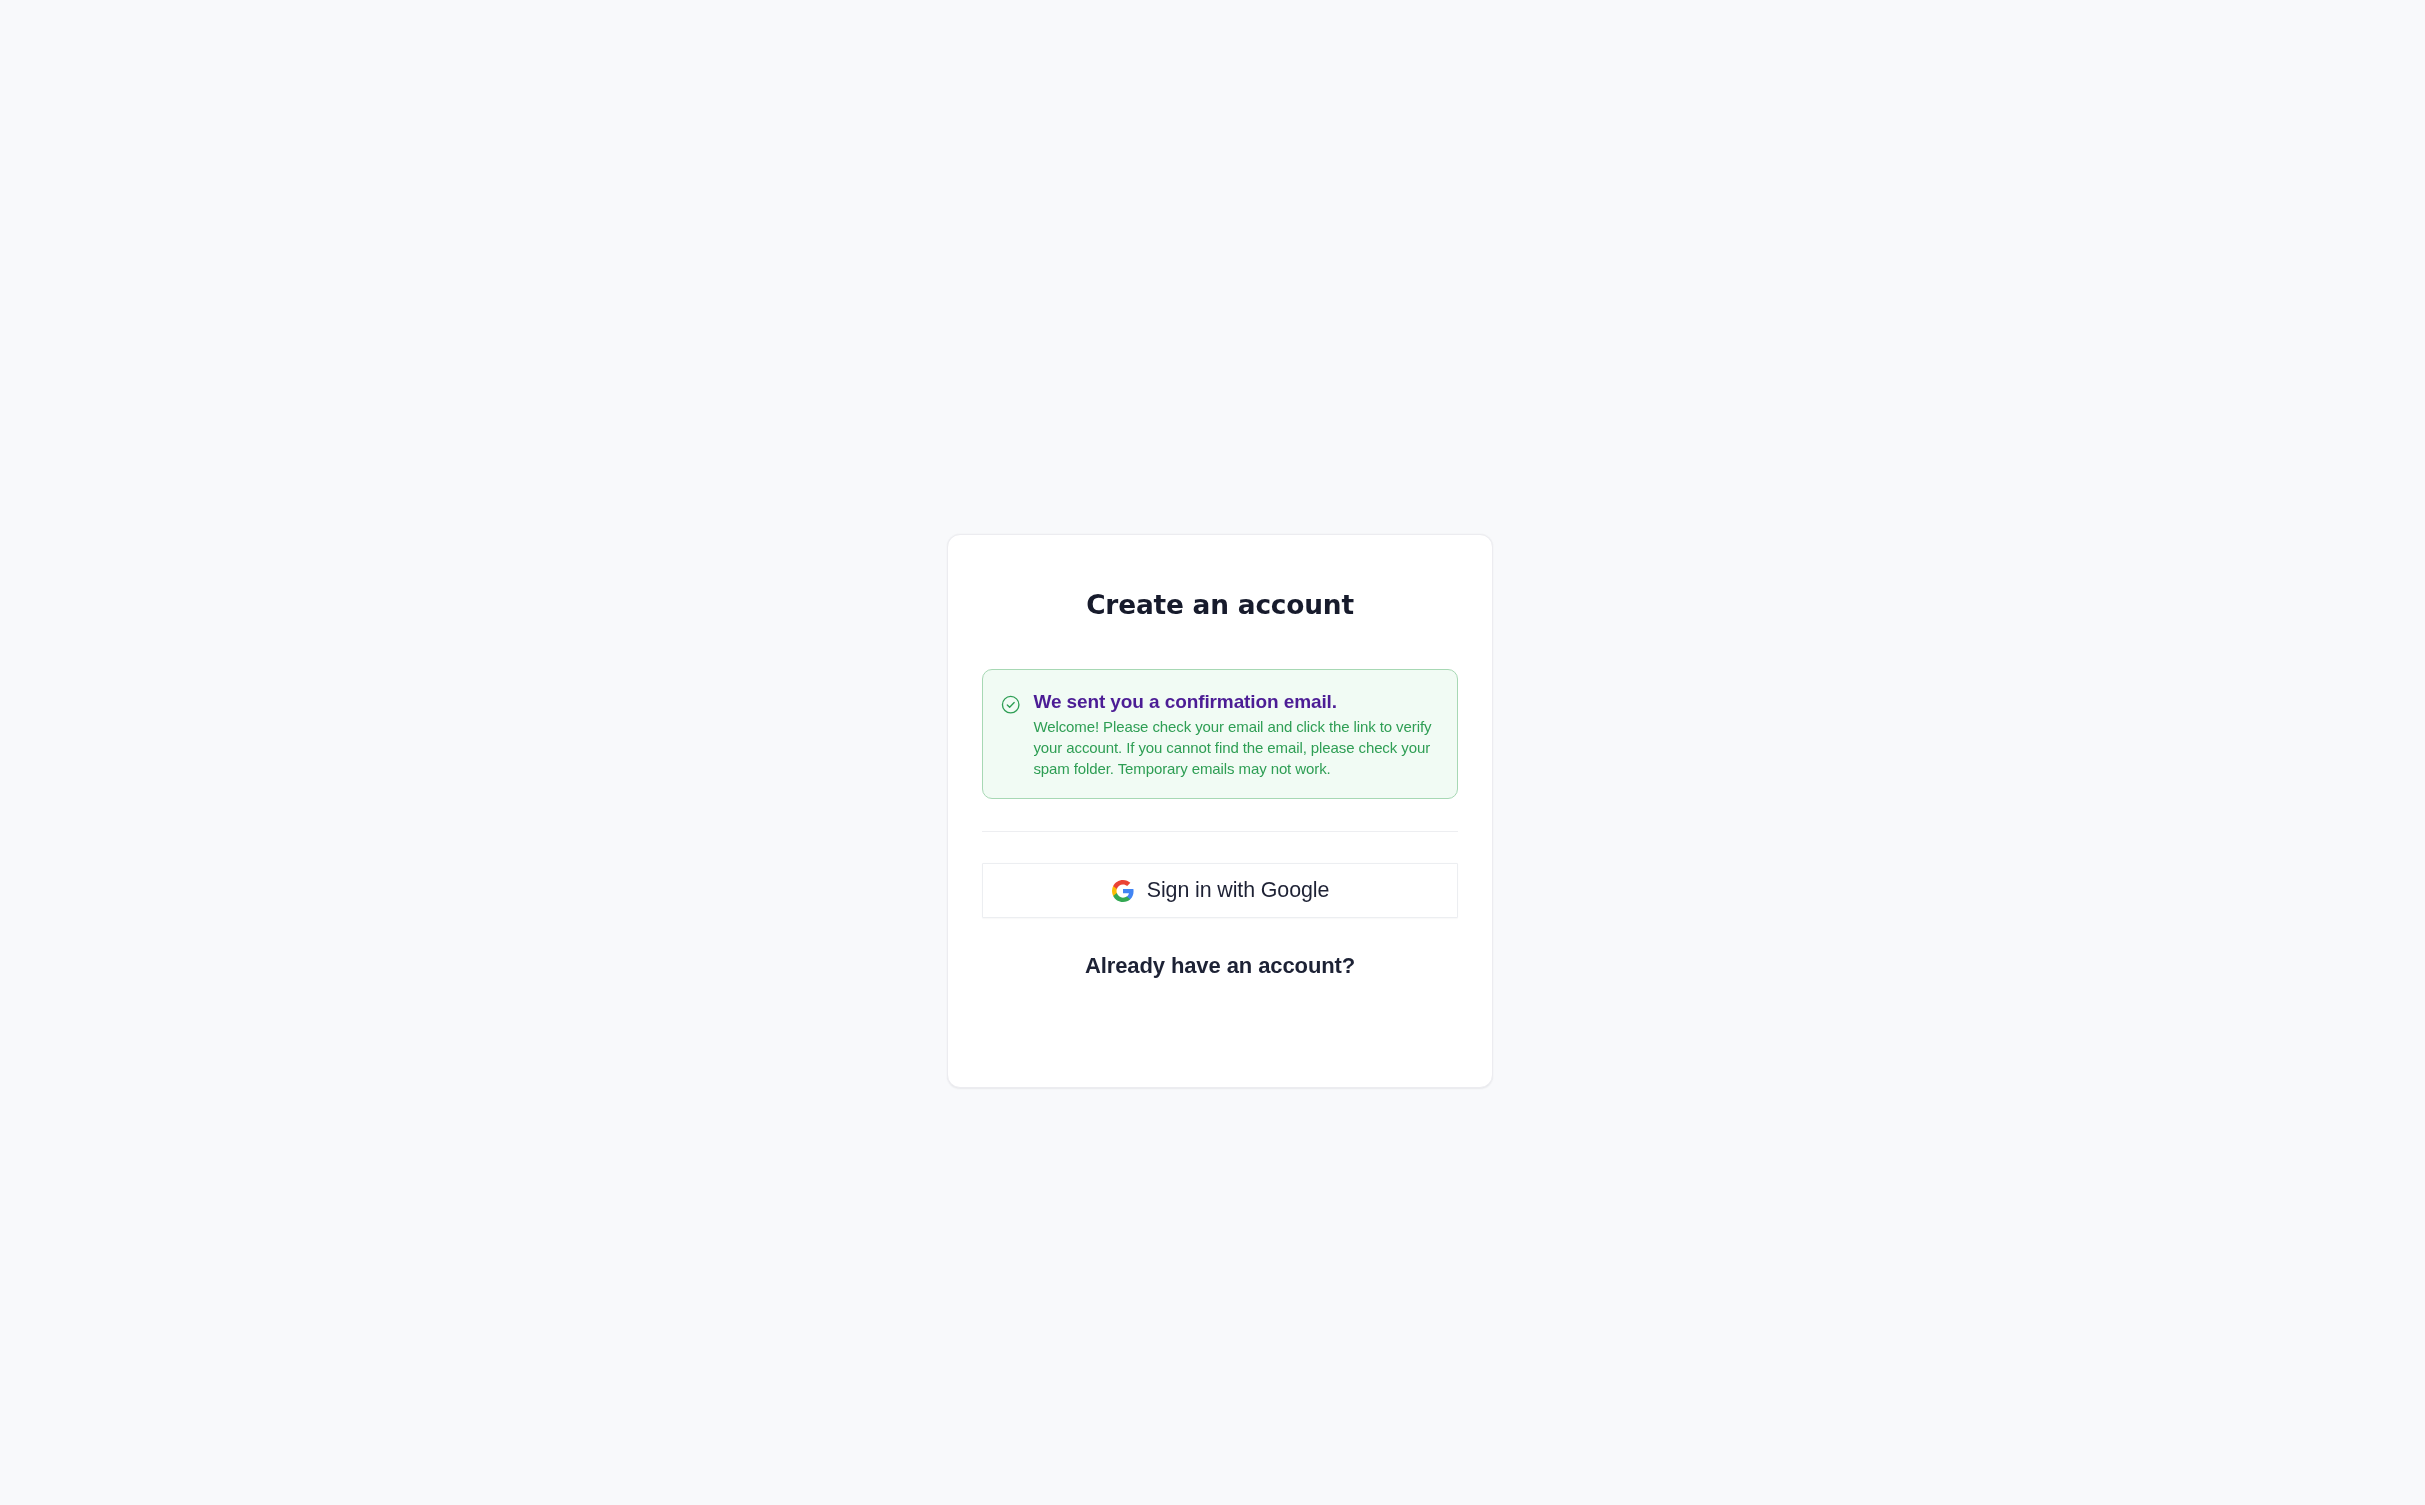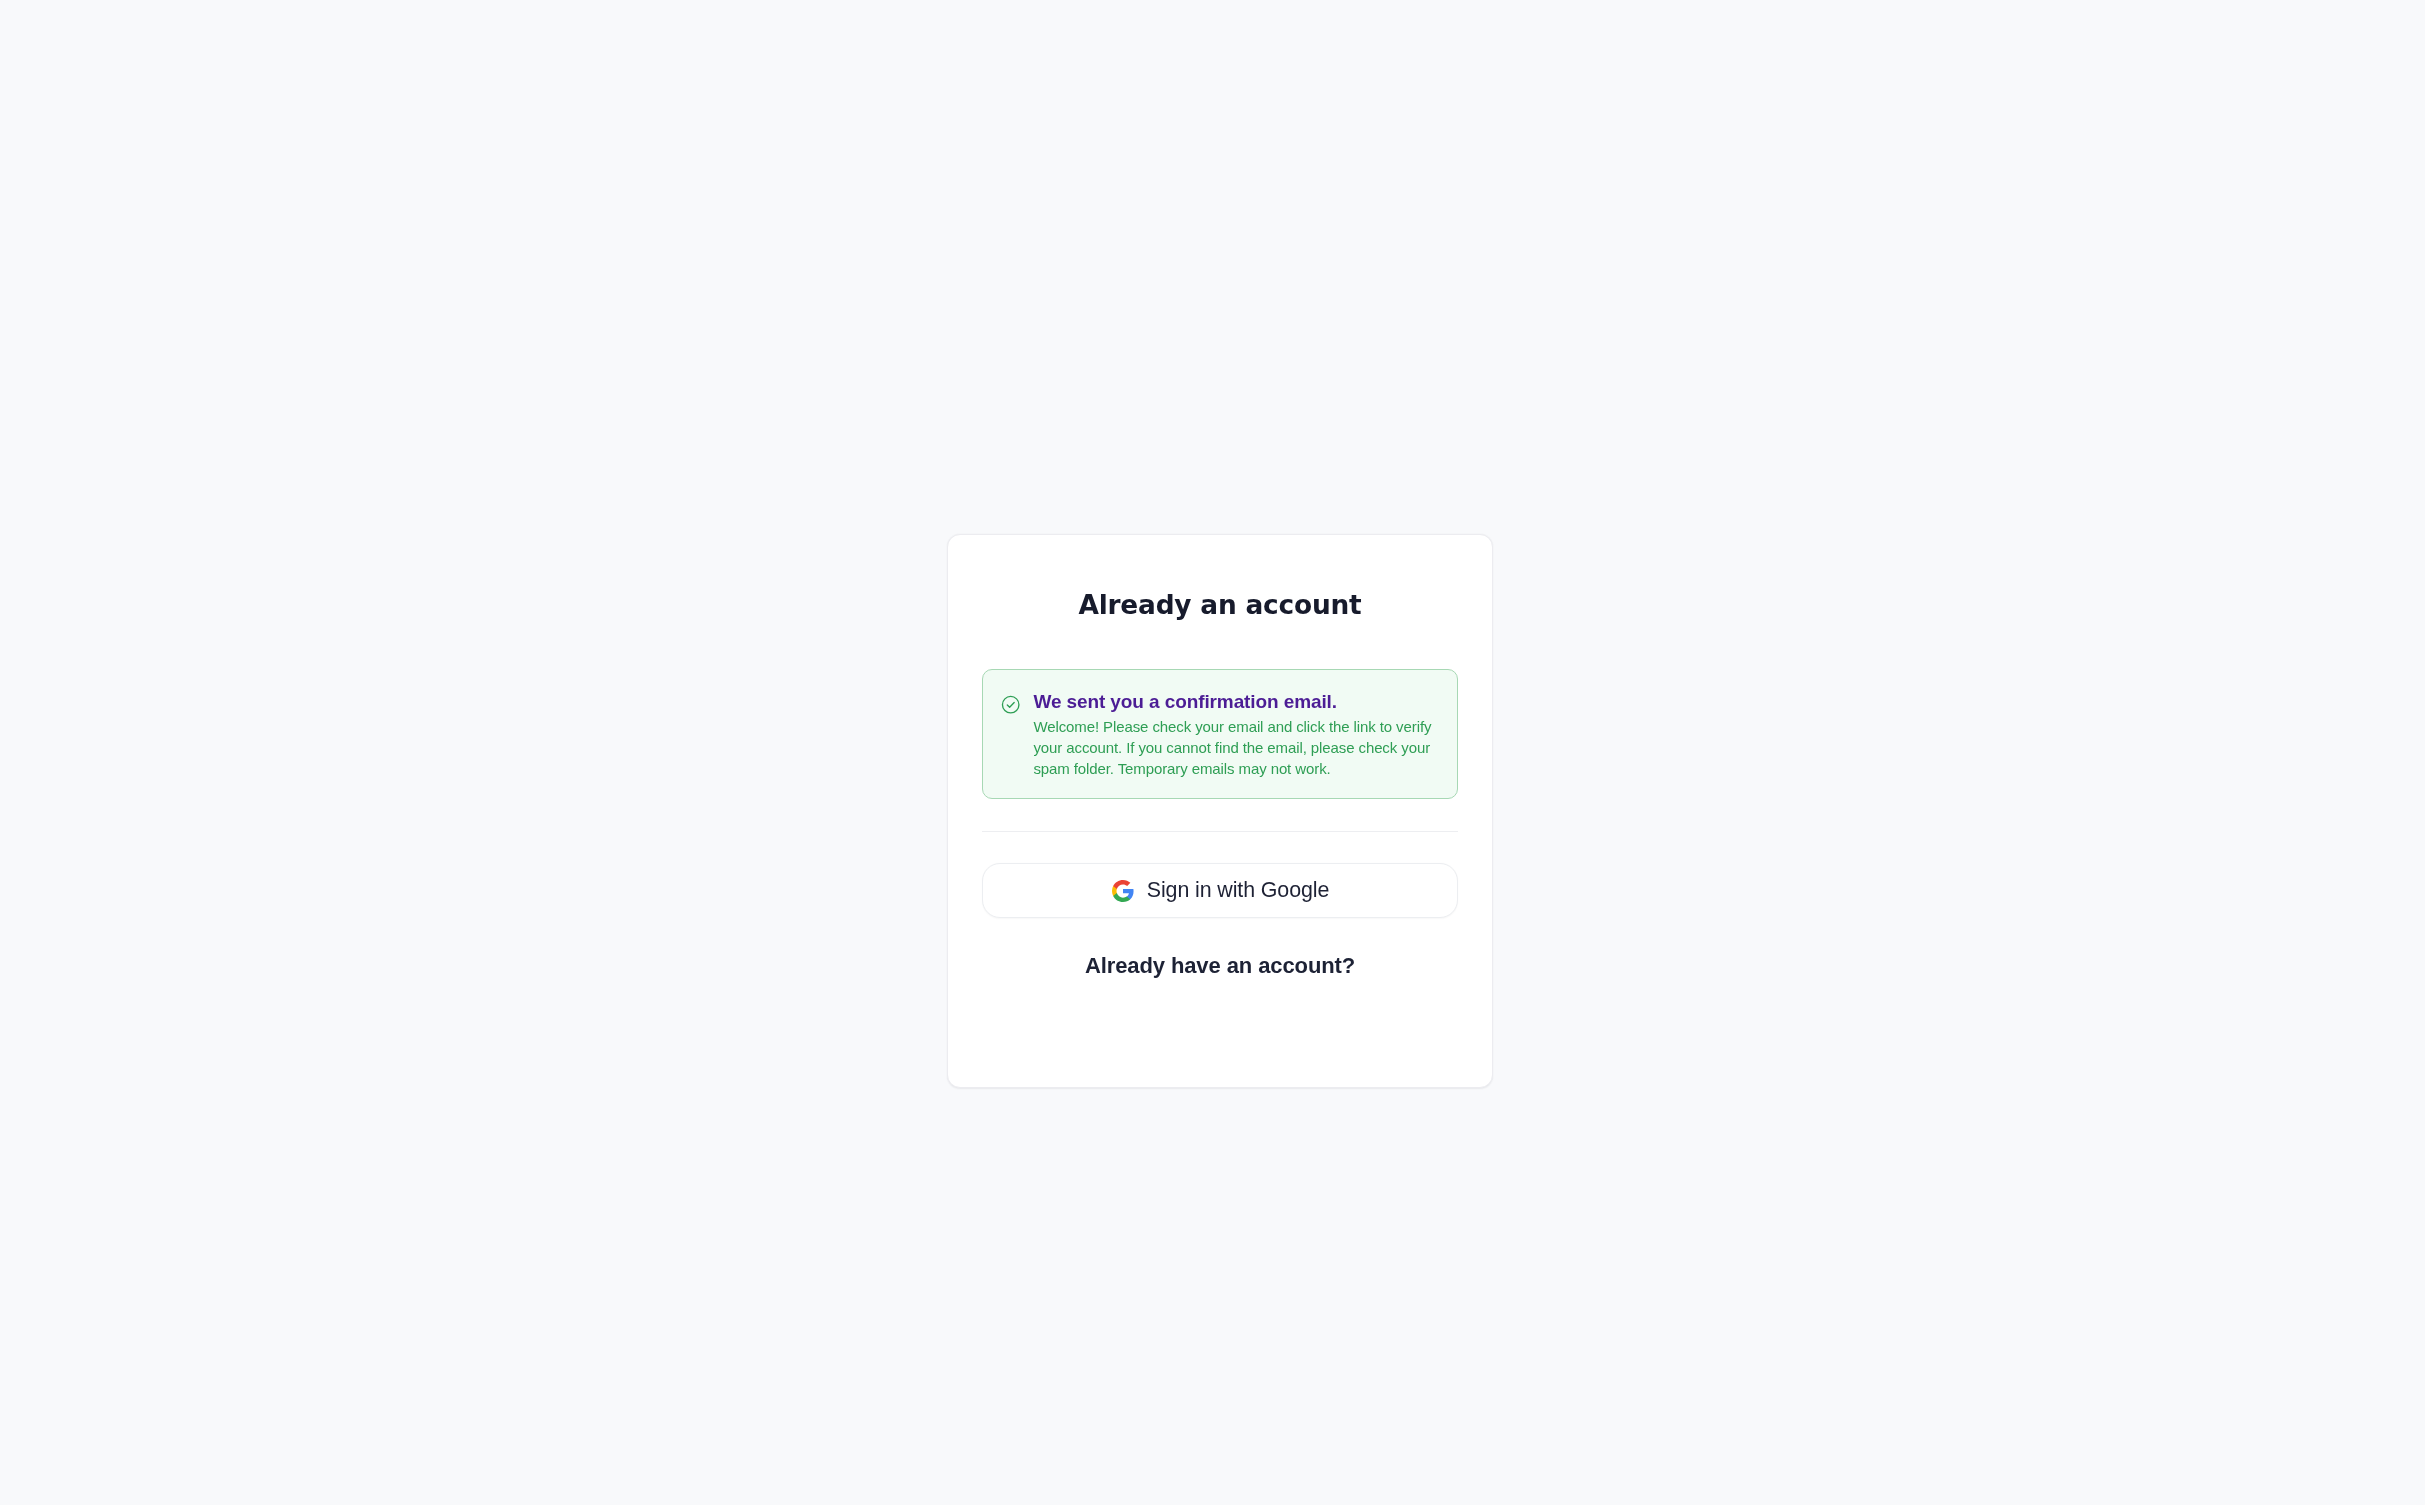--- a/index.html
+++ b/index.html
@@ -122,21 +122,21 @@
     background: #edeef1;
     width: 100%;
   }
 
   
   .oauth-button {
     margin-top: 31px;
     height: 55px;
     background: #ffffff;
     border: 0.7px solid #eceef1;
-    border-radius: 18px;
+    border-radius: 1px;
     box-sizing: border-box;
     display: flex;
     align-items: center;
     justify-content: center;
     gap: 12px;
     cursor: pointer;
     box-shadow: 0 0.7px 1.4px rgba(16, 24, 40, 0.03);
   }
   .google-mark {
     width: 24px;
@@ -170,21 +170,21 @@
   }
 </style>
 </head>
 <body>
 
 <div class="page">
 
 
   <div class="card">
 
-    <h1 class="card-title">Already an account</h1>
+    <h1 class="card-title">Create an account</h1>
 
     <div class="alert">
       <span class="alert-icon">
         <svg viewBox="0 0 24 24" fill="none" xmlns="http://www.w3.org/2000/svg">
           <circle cx="12" cy="12" r="9.25" stroke="#2e9e54" stroke-width="1.5"></circle>
           <path d="M8.2 12.3L10.8 14.9L15.9 9.5" stroke="#2e9e54" stroke-width="1.5" stroke-linecap="round" stroke-linejoin="round"></path>
         </svg>
       </span>
       <div class="alert-body">
         <div class="alert-title">We sent you a confirmation email.</div>

